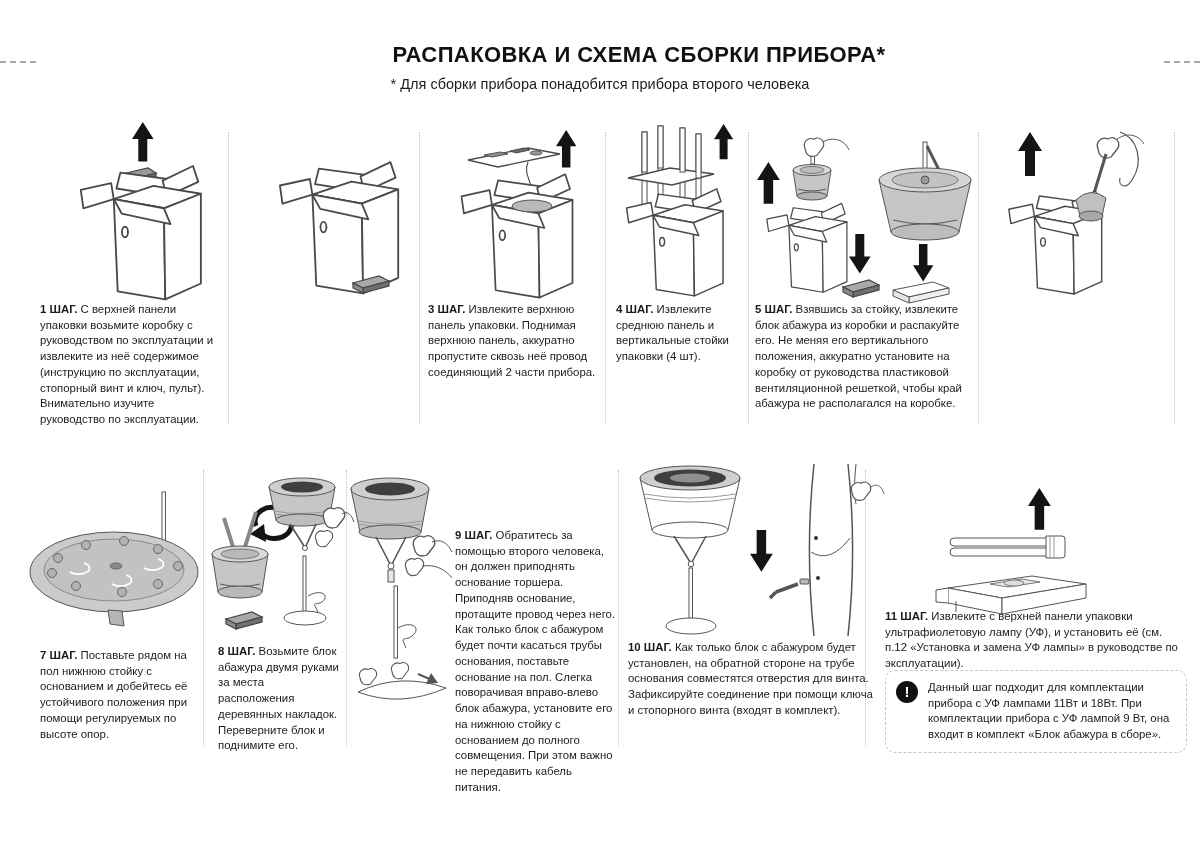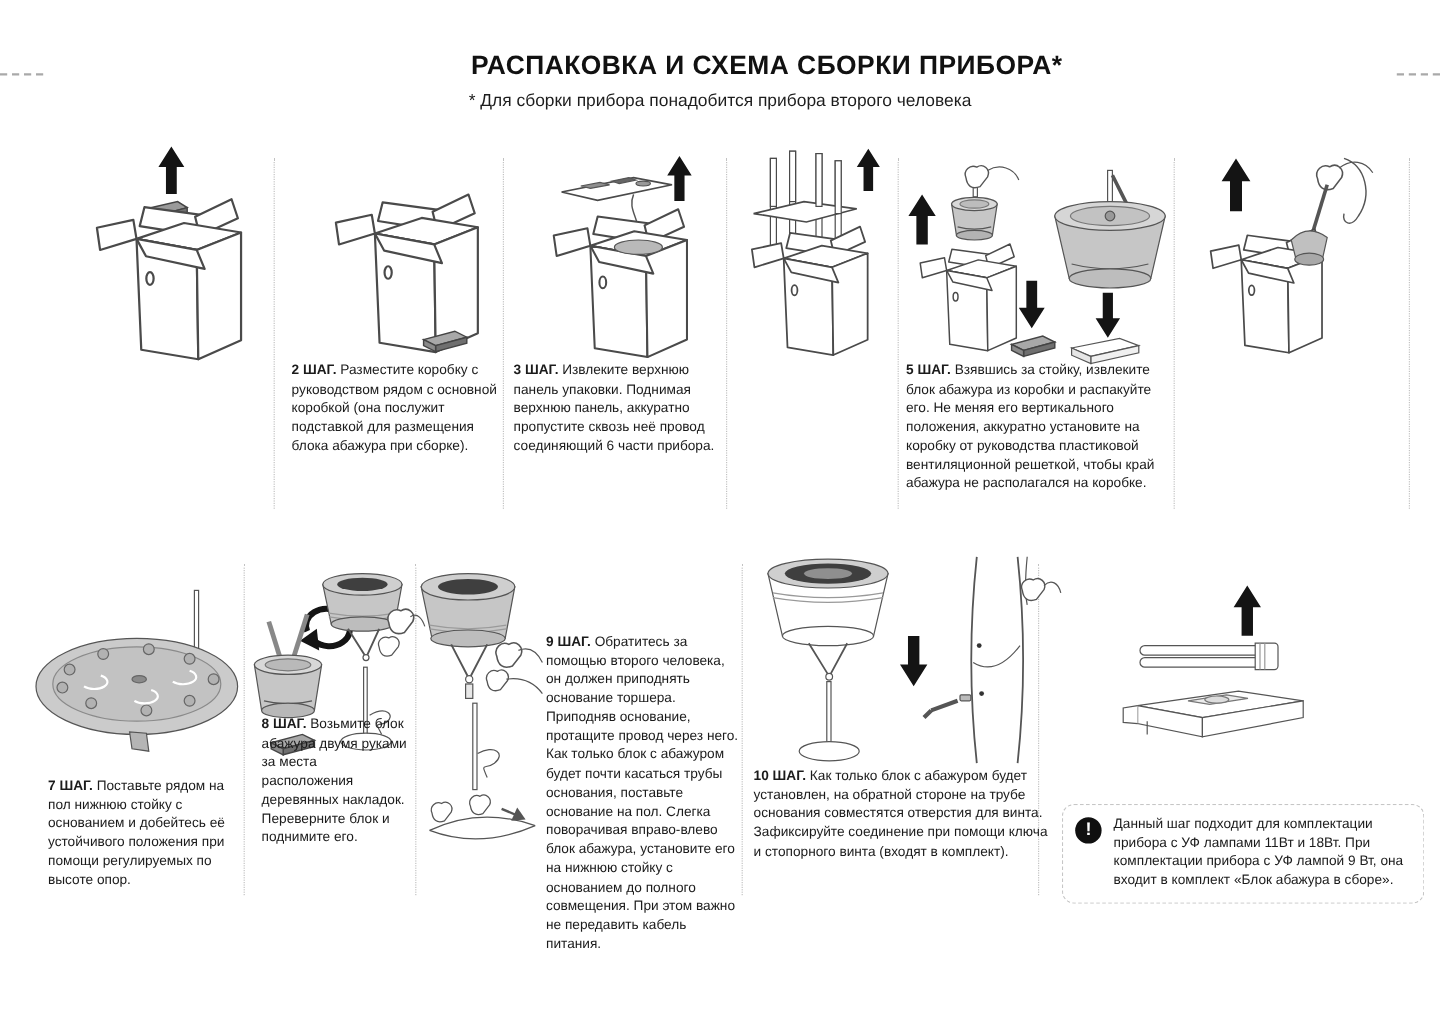--- a/index.html
+++ b/index.html
@@ -316,48 +316,56 @@
         <path d="M14,16 L68,26 L68,42 L14,31 Z" fill="#fff" stroke="#555"></path>
         <path d="M68,26 L152,12 L152,26 L68,42 Z" fill="#fff" stroke="#555"></path>
         <path d="M56,12 L88,7 L106,10 L74,15 Z" fill="#ececec" stroke="#777"></path>
         <ellipse cx="80" cy="11" rx="10" ry="3" fill="#ddd" stroke="#777"></ellipse>
         <path d="M14,16 L2,18 L2,30 L14,31" fill="#fff" stroke="#555"></path>
         <path d="M22,29 L22,40" stroke="#555"></path>
       </g>
     </svg>
   </div>
 
-  <p class="txt" style="left:243px;top:302px;width:172px">
-    <b>2 ШАГ.</b>
-    <span>Разместите коробку с руководством рядом с основной коробкой (она послужит подставкой для размещения блока абажура при сборке).</span>
+  <p class="txt" style="left:40px;top:302px;width:180px">
+    <b>1 ШАГ.</b>
+    <span>С верхней панели упаковки возьмите коробку с руководством по эксплуатации и извлеките из неё содержимое (инструкцию по эксплуатации, стопорный винт и ключ, пульт). Внимательно изучите руководство по эксплуатации.</span>
   </p>
   <p class="txt" style="left:428px;top:302px;width:177px">
     <b>3 ШАГ.</b>
-    <span>Извлеките верхнюю панель упаковки. Поднимая верхнюю панель, аккуратно пропустите сквозь неё провод соединяющий 6 части прибора.</span>
+    <span>Извлеките верхнюю панель упаковки. Поднимая верхнюю панель, аккуратно пропустите сквозь неё провод соединяющий 2 части прибора.</span>
+  </p>
+  <p class="txt" style="left:616px;top:302px;width:126px">
+    <b>4 ШАГ.</b>
+    <span>Извлеките среднюю панель и вертикальные стойки упаковки (4 шт).</span>
   </p>
   <p class="txt" style="left:755px;top:302px;width:224px">
     <b>5 ШАГ.</b>
     <span>Взявшись за стойку, извлеките блок абажура из коробки и распакуйте его. Не меняя его вертикального положения, аккуратно установите на коробку от руководства пластиковой вентиляционной решеткой, чтобы край абажура не располагался на коробке.</span>
   </p>
 
   <p class="txt" style="left:40px;top:648px;width:168px">
     <b>7 ШАГ.</b>
     <span>Поставьте рядом на пол нижнюю стойку с основанием и добейтесь её устойчивого положения при помощи регулируемых по высоте опор.</span>
   </p>
-  <p class="txt" style="left:218px;top:597px;width:122px">
+  <p class="txt" style="left:218px;top:644px;width:122px">
     <b>8 ШАГ.</b>
     <span>Возьмите блок абажура двумя руками за места расположения деревянных накладок. Переверните блок и поднимите его.</span>
   </p>
   <p class="txt" style="left:455px;top:528px;width:162px">
     <b>9 ШАГ.</b>
     <span>Обратитесь за помощью второго человека, он должен приподнять основание торшера. Приподняв основание, протащите провод через него. Как только блок с абажуром будет почти касаться трубы основания, поставьте основание на пол. Слегка поворачивая вправо-влево блок абажура, установите его на нижнюю стойку с основанием до полного совмещения. При этом важно не передавить кабель питания.</span>
   </p>
   <p class="txt" style="left:628px;top:640px;width:246px">
     <b>10 ШАГ.</b>
     <span>Как только блок с абажуром будет установлен, на обратной стороне на трубе основания совместятся отверстия для винта. Зафиксируйте соединение при помощи ключа и стопорного винта (входят в комплект).</span>
   </p>
+  <p class="txt" style="left:885px;top:609px;width:300px">
+    <b>11 ШАГ.</b>
+    <span>Извлеките с верхней панели упаковки ультрафиолетовую лампу (УФ), и установить её (см. п.12 «Установка и замена УФ лампы» в руководстве по эксплуатации).</span>
+  </p>
 
   <div class="note" style="left:885px;top:670px;width:302px">
     <span class="noteicon">!</span>
     <span>Данный шаг подходит для комплектации прибора с УФ лампами 11Вт и 18Вт. При комплектации прибора с УФ лампой 9 Вт, она входит в комплект «Блок абажура в сборе».</span>
   </div>
 
 </div>
 
 </body></html>

